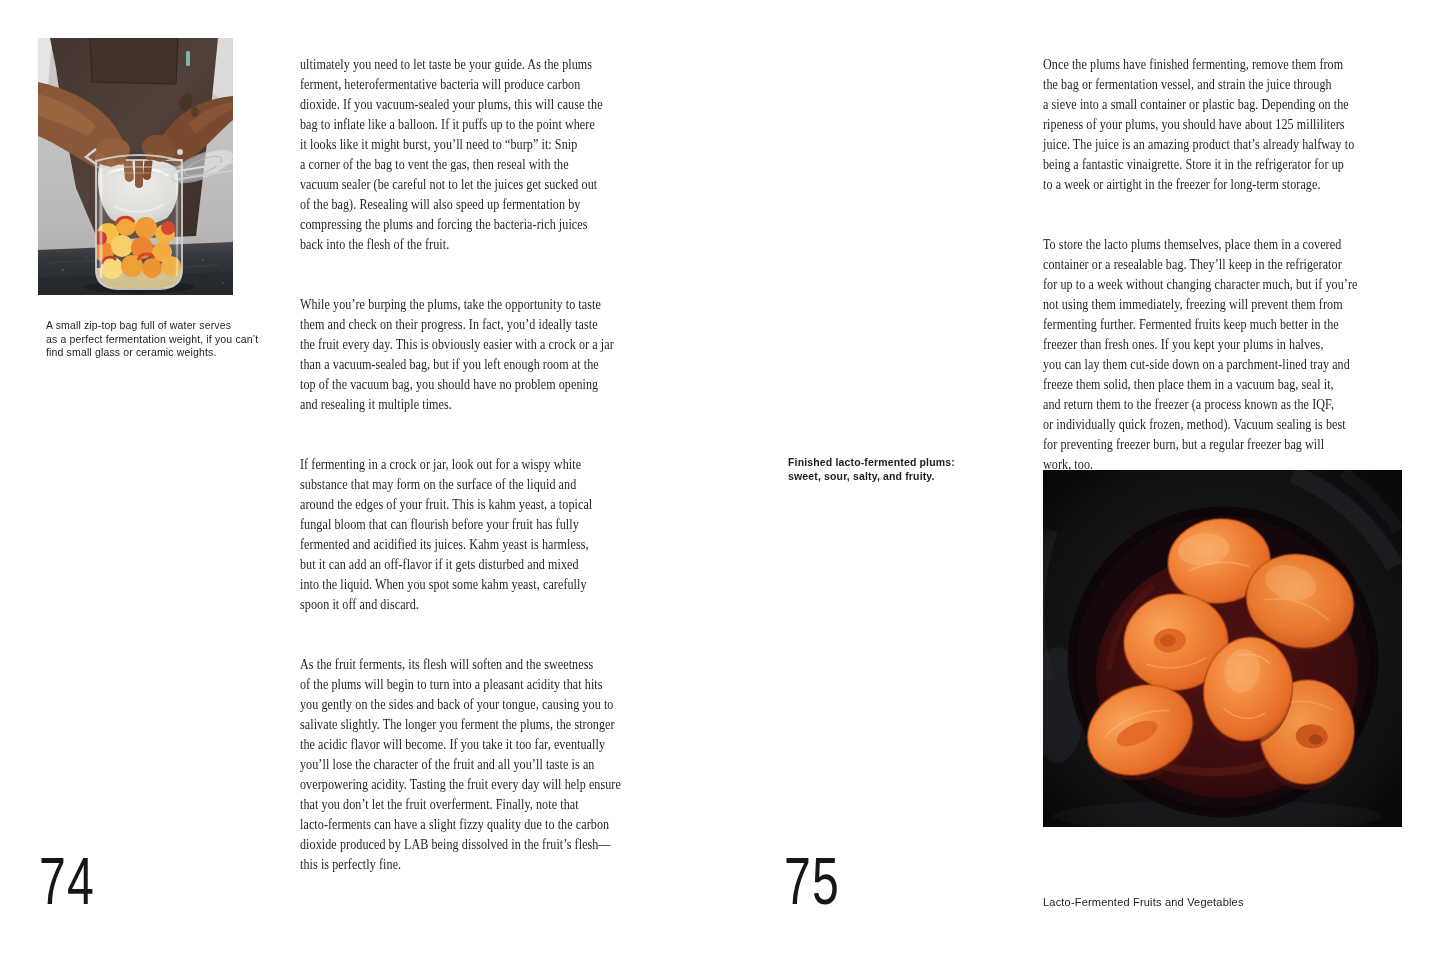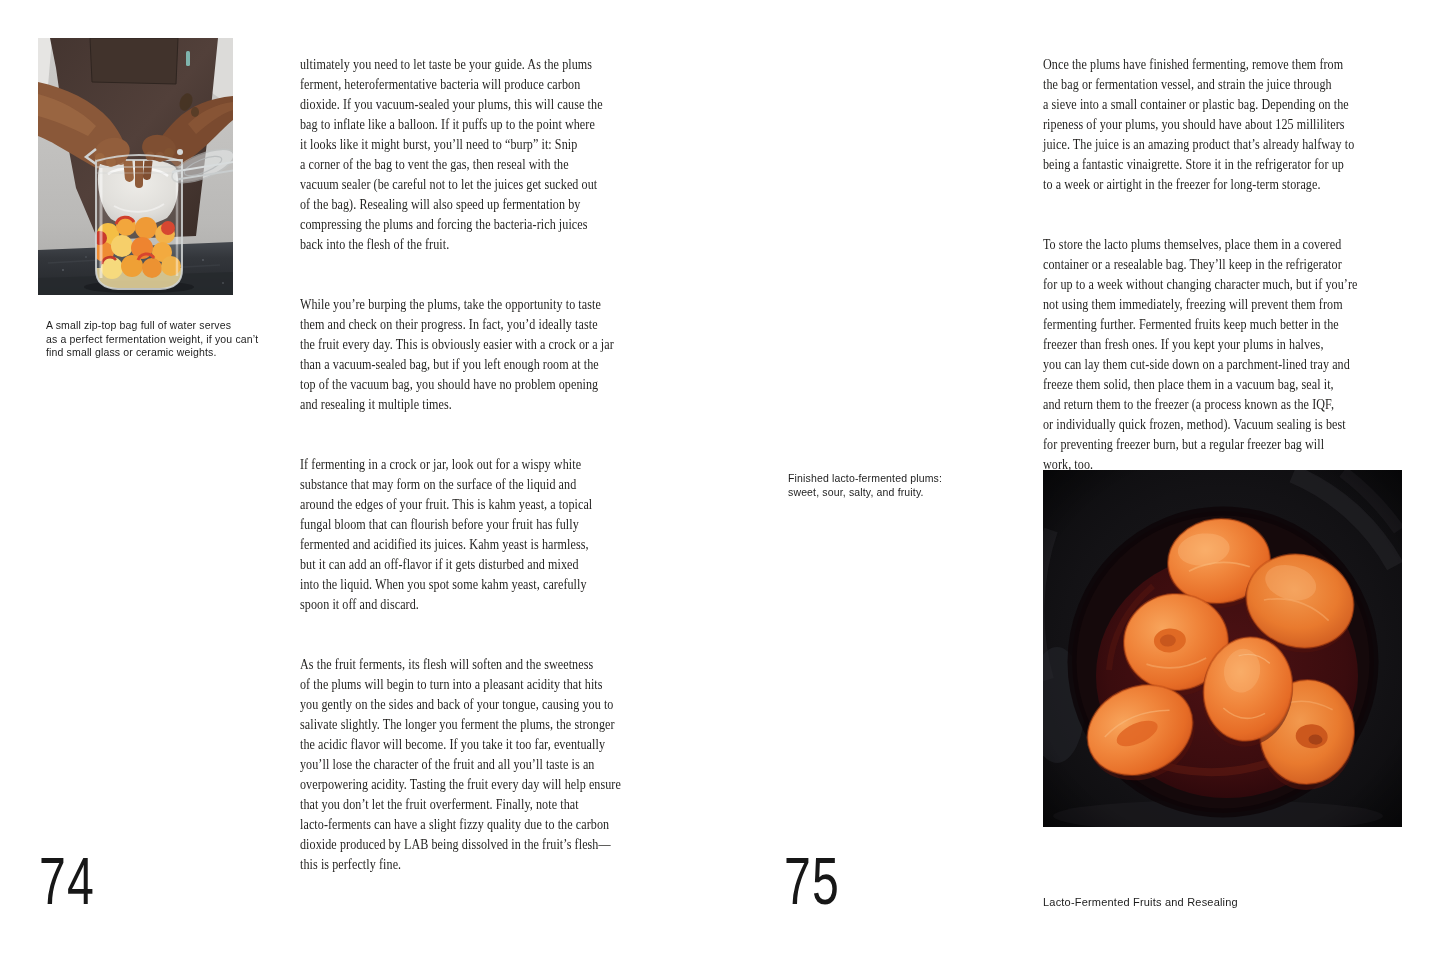--- a/index.html
+++ b/index.html
@@ -25,21 +25,21 @@
   .col-right{left:1043px;}
   .text-col p{margin:0 0 20px 0;}
 
   
   .caption{
     position:absolute;font-family:"Liberation Sans", sans-serif;
     font-size:10.5px;line-height:13.5px;color:#1d1d1d;
     letter-spacing:0.15px;white-space:pre-line;margin:8px;
   }
   .caption-left{left:38px;top:311px;width:220px;}
-  .caption-mid{left:780px;top:464px;width:200px;}
+  .caption-mid{left:780px;top:448px;width:200px;font-weight:bold;}
 
   
   .pagenum{
     position:absolute;top:850px;
     font-family:"Liberation Sans", sans-serif;font-weight:400;
     font-size:66px;line-height:62px;color:#171717;
     transform:scaleX(0.73);transform-origin:0 0;letter-spacing:1.5px;
   }
   .pagenum-left{left:39px;}
   .pagenum-right{left:784px;}
@@ -323,15 +323,15 @@
         <path d="M184,242 Q206,256 226,240" stroke="#f9bb7c" stroke-width="1.6" fill="none" opacity="0.5"></path>
         <path d="M190,188 Q206,180 222,190" stroke="#fac794" stroke-width="1.4" fill="none" opacity="0.5"></path>
       </g>
 
       <rect width="359" height="357" fill="url(#vig)"></rect>
     </svg>
   </figure>
 
   <div class="pagenum pagenum-right">75</div>
 
-  <p class="running-footer">Lacto-Fermented Fruits and Resealing</p>
+  <p class="running-footer">Lacto-Fermented Fruits and Vegetables</p>
 
 </div>
 
 </body></html>

